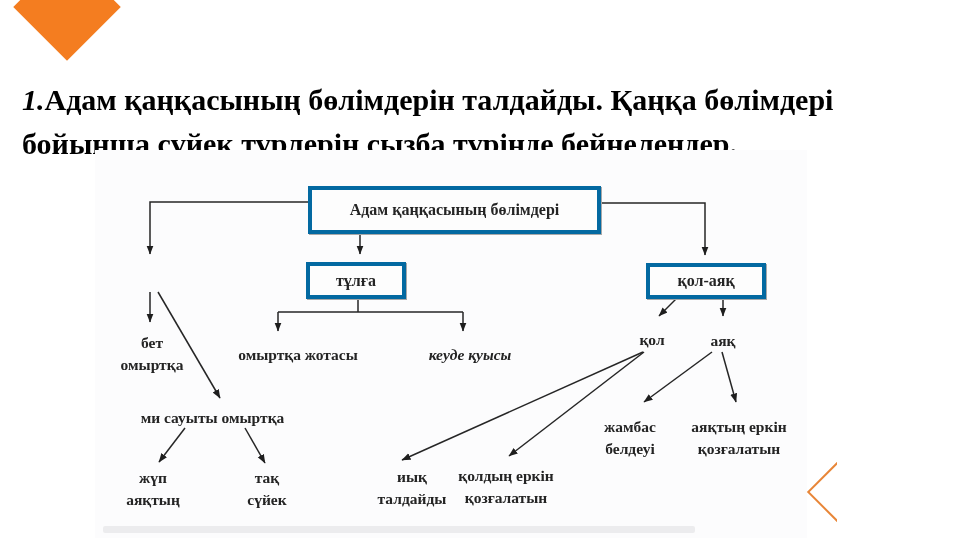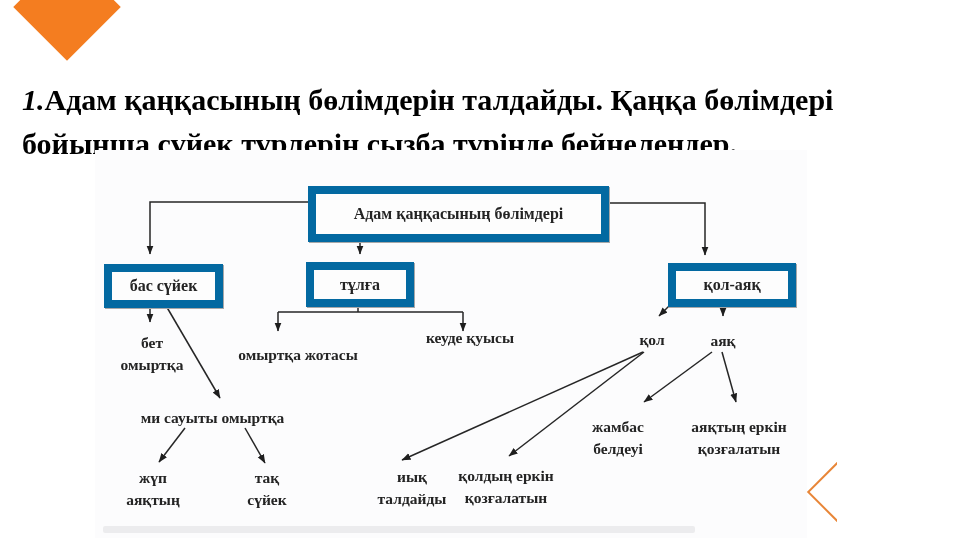--- a/index.html
+++ b/index.html
@@ -32,21 +32,21 @@
   }
   .title .t-num{font-style:italic;}
   
   .scan{
     position:absolute;left:95px;top:150px;width:712px;height:388px;
     background:#fcfcfd;
   }
   .scan svg{position:absolute;left:0;top:0;}
   .node{
     position:absolute;
-    border:8px solid #0369a1;background:#fdfdfd;
+    border:4px solid #0369a1;background:#fdfdfd;
     box-shadow:1px 1px 0 #a8a8a8;
     display:flex;align-items:center;justify-content:center;
     font-weight:bold;color:#242424;font-size:16px;
   }
   .lbl{
     position:absolute;text-align:center;
     font-weight:bold;color:#242424;
     font-size:15.5px;line-height:22px;
   }
   .shadow-band{
@@ -91,33 +91,32 @@
         <path d="M588,142 L564,166" marker-end="url(#ah)"></path>
         <path d="M628,142 L628,166" marker-end="url(#ah)"></path>
         <path d="M548,202 L307,310" marker-end="url(#ah)"></path>
         <path d="M549,202 L414,306" marker-end="url(#ah)"></path>
         <path d="M617,202 L549,252" marker-end="url(#ah)"></path>
         <path d="M627,202 L641,252" marker-end="url(#ah)"></path>
       </g>
     </svg>
 
     <div class="node" style="left:213px;top:36px;width:285px;height:40px;">Адам қаңқасының бөлімдері</div>
-    <div class="node" style="left:9px;top:114px;width:103px;height:28px;">бас сүйек</div>
     <div class="node" style="left:211px;top:112px;width:92px;height:29px;">тұлға</div>
-    <div class="node" style="left:573px;top:113px;width:112px;height:28px;">қол-аяқ</div>
+    <div class="node" style="left:551px;top:113px;width:112px;height:28px;">қол-аяқ</div>
 
     <div class="lbl" style="left:25px;top:182px;width:64px;">бет омыртқа</div>
     <div class="lbl" style="left:45px;top:257px;width:145px;">ми сауыты омыртқа</div>
     <div class="lbl" style="left:26px;top:317px;width:64px;">жүп аяқтың</div>
     <div class="lbl" style="left:140px;top:317px;width:64px;">тақ сүйек</div>
     <div class="lbl" style="left:133px;top:194px;width:140px;">омыртқа жотасы</div>
-    <div class="lbl" style="left:323px;top:177px;width:104px;">кеуде қуысы</div>
+    <div class="lbl" style="left:323px;top:194px;width:104px;font-style:italic;">кеуде қуысы</div>
     <div class="lbl" style="left:532px;top:179px;width:50px;">қол</div>
     <div class="lbl" style="left:603px;top:180px;width:50px;">аяқ</div>
     <div class="lbl" style="left:279px;top:316px;width:76px;">иық талдайды</div>
     <div class="lbl" style="left:354px;top:315px;width:114px;">қолдың еркін қозғалатын</div>
-    <div class="lbl" style="left:484px;top:266px;width:78px;">жамбас белдеуі</div>
+    <div class="lbl" style="left:496px;top:266px;width:78px;">жамбас белдеуі</div>
     <div class="lbl" style="left:584px;top:266px;width:120px;">аяқтың еркін қозғалатын</div>
 
     <div class="shadow-band"></div>
   </div>
 
 </div>
 
 </body></html>

